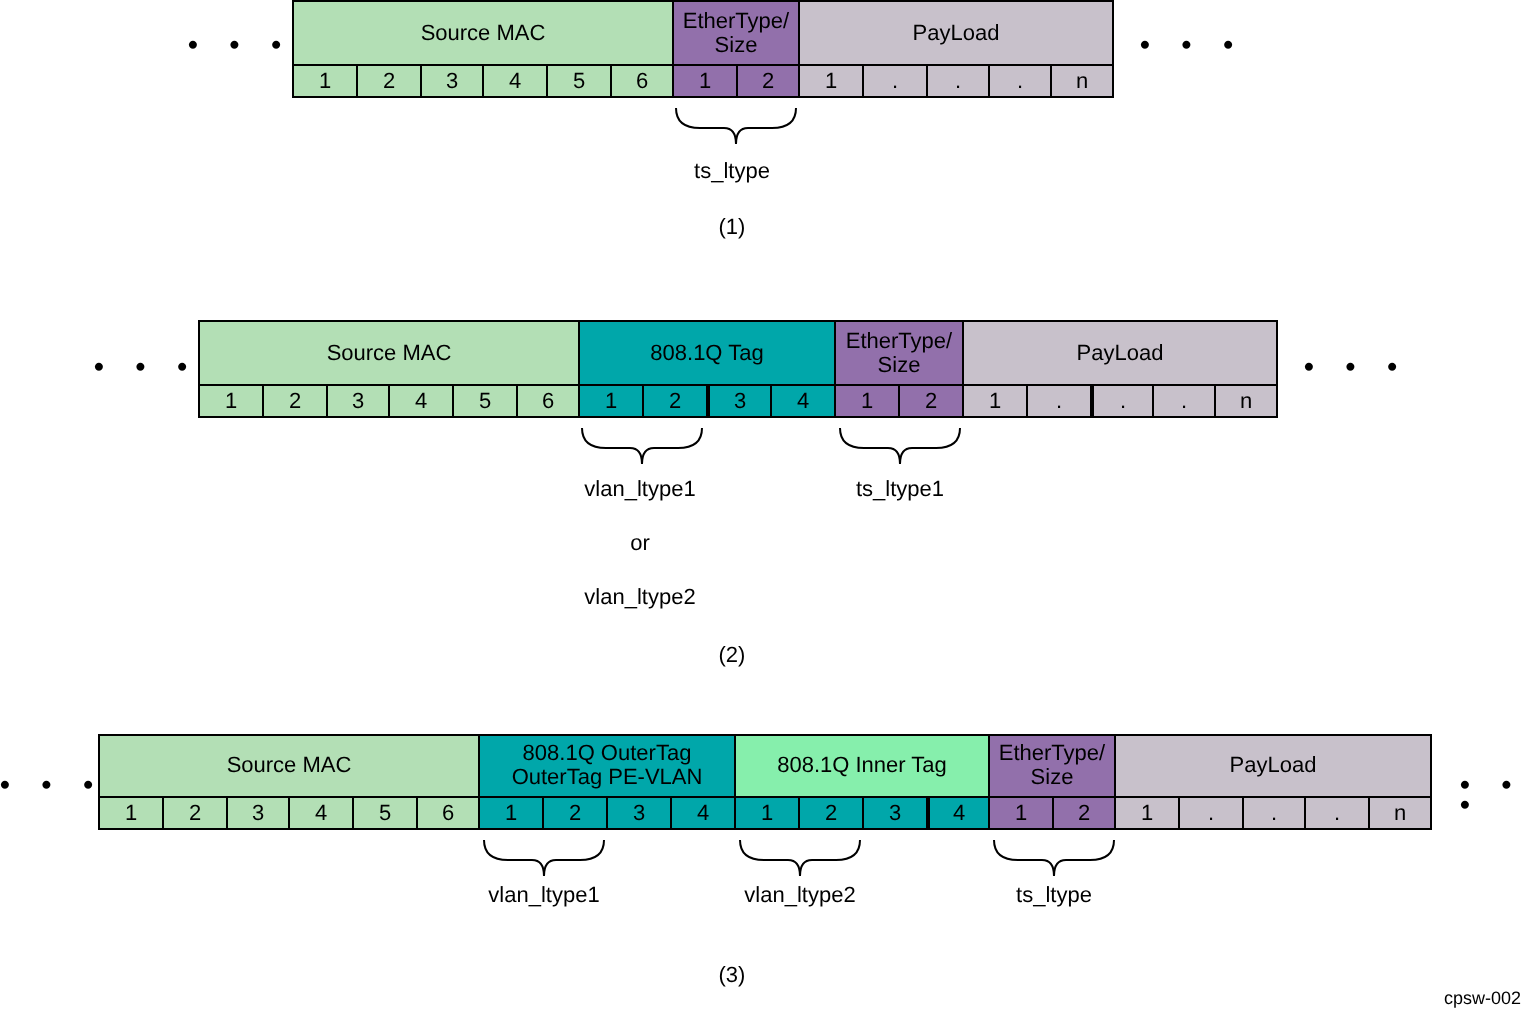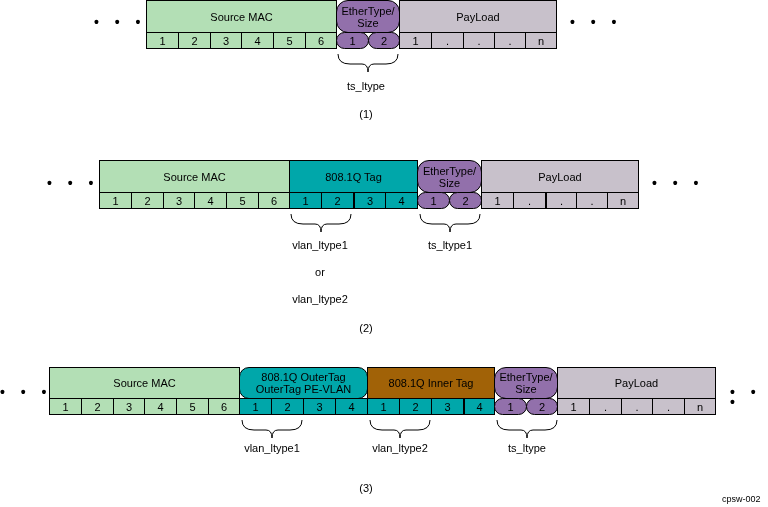--- a/index.html
+++ b/index.html
@@ -3,21 +3,21 @@
 <meta charset="utf-8">
 <style>
   html, body { margin: 0; padding: 0; background: #ffffff; }
   body { width: 768px; height: 507px; position: relative; overflow: hidden;
          font-family: "Liberation Sans", sans-serif; color: #000; }
   .cell { position: absolute; box-sizing: border-box; border: 1px solid #000;
           display: flex; align-items: center; justify-content: center;
           font-size: 11px; text-align: center; line-height: 12px; }
   .c-mac { background: #b3dfb5; }
   .c-tag { background: #00a7aa; }
-  .c-eth { background: #9270ab; border-radius: 12px; }
+  .c-eth { background: #9270ab; }
   .c-pay { background: #c8c1cb; }
   .num { font-size: 11px; }
   .dots { position: absolute; font-size: 14px; font-weight: bold; letter-spacing: 6px; line-height: 10px; }
   .lbl { position: absolute; font-size: 11px; text-align: center; white-space: nowrap; transform: translateX(-50%); }
   .brace { position: absolute; }
   .caption { position: absolute; font-size: 11px; transform: translateX(-50%); }
   .figid { position: absolute; font-size: 9px; }
 </style>
 </head>
 <body>
@@ -94,25 +94,25 @@
   <span class="lbl" style="left:320px;top:266px;">or</span>
   <span class="lbl" style="left:320px;top:293px;">vlan_ltype2</span>
   <span class="lbl" style="left:450px;top:239px;">ts_ltype1</span>
   <span class="caption" style="left:366px;top:322px;">(2)</span>
 </div>
 
 <div>
   <span class="dots" style="left:0px;top:387px;">• • •</span>
 
   <div class="cell c-mac" style="left: 49px; top: 367px; width: 191px; height: 32px; background: rgb(179, 223, 181);">Source MAC</div>
-  <div class="cell c-tag" style="left: 239px; top: 367px; width: 129px; height: 32px; flex-direction: column; background: rgb(0, 167, 170); border-radius: 10px;">
+  <div class="cell c-tag" style="left: 239px; top: 367px; width: 129px; height: 32px; flex-direction: column; background: rgb(0, 167, 170);">
     <span>808.1Q OuterTag</span>
     <span>OuterTag PE-VLAN</span>
   </div>
-  <div class="cell c-tag" style="left: 367px; top: 367px; width: 128px; height: 32px; background: #a16207;">808.1Q Inner Tag</div>
+  <div class="cell c-tag" style="left: 367px; top: 367px; width: 128px; height: 32px; background: #86efac;">808.1Q Inner Tag</div>
   <div class="cell c-eth" style="left: 494px; top: 367px; width: 64px; height: 32px; background: rgb(146, 112, 171);">
     <span style="display:block;width:56px;">EtherType/ Size</span>
   </div>
   <div class="cell c-pay" style="left: 557px; top: 367px; width: 159px; height: 32px; background: rgb(200, 193, 203);">PayLoad</div>
 
   <div class="cell c-mac num" style="left: 49px; top: 398px; width: 33px; height: 17px; background: rgb(179, 223, 181);">1</div>
   <div class="cell c-mac num" style="left: 81px; top: 398px; width: 33px; height: 17px; background: rgb(179, 223, 181);">2</div>
   <div class="cell c-mac num" style="left: 113px; top: 398px; width: 32px; height: 17px; background: rgb(179, 223, 181);">3</div>
   <div class="cell c-mac num" style="left: 144px; top: 398px; width: 33px; height: 17px; background: rgb(179, 223, 181);">4</div>
   <div class="cell c-mac num" style="left: 176px; top: 398px; width: 33px; height: 17px; background: rgb(179, 223, 181);">5</div>

